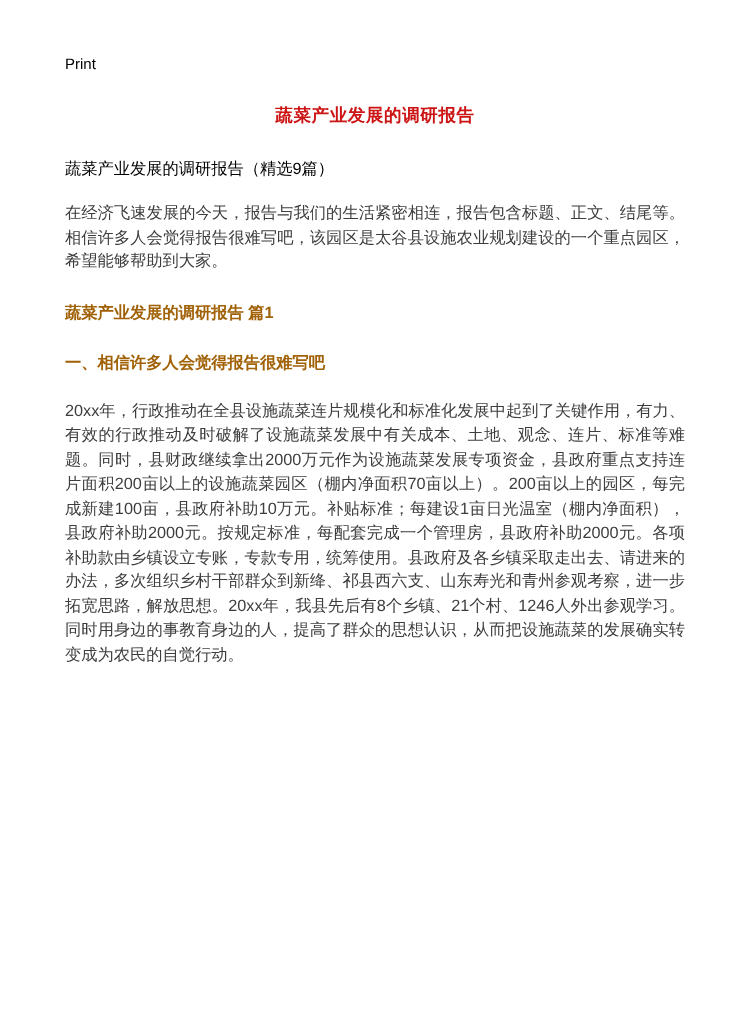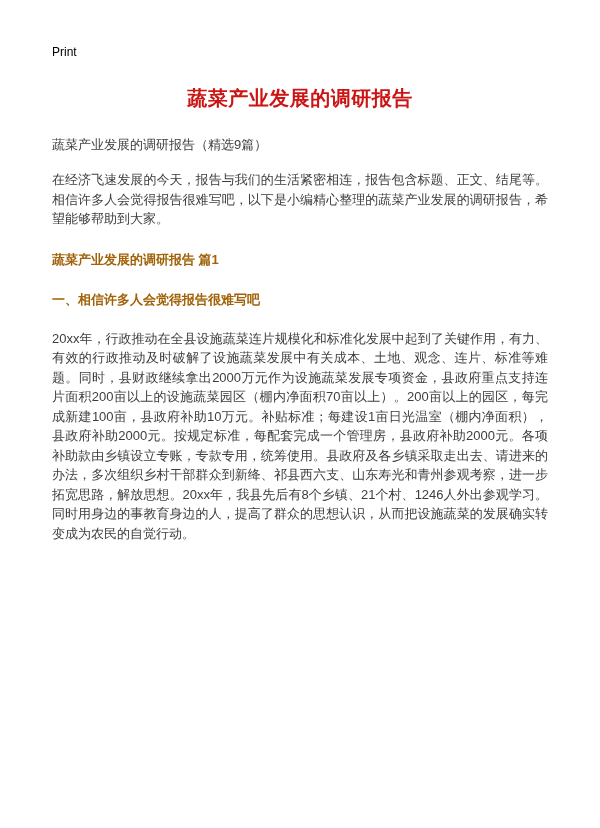--- a/index.html
+++ b/index.html
@@ -16,29 +16,29 @@
     padding: 42px 52px 40px 52px;
   }
   .print-link {
     font-size: 12px;
     color: #000000;
     display: inline-block;
     margin-bottom: 26px;
     cursor: pointer;
   }
   .doc-title {
-    font-size: 20px;
+    font-size: 14px;
     font-weight: bold;
     text-align: center;
     margin-bottom: 24px;
     letter-spacing: 0.5px;
   }
   .subtitle {
     font-size: 13px;
-    color: #404040;
+    color: #000000;
     margin-bottom: 16px;
   }
   .para {
     font-size: 13px;
     line-height: 19.5px;
     text-align: justify;
     margin-bottom: 15px;
     color: #3d3d3d;
   }
   .section-heading {
@@ -59,21 +59,21 @@
 <body>
 
 <div class="page">
 
   <span class="print-link">Print</span>
 
   <h1 class="doc-title" style="color: rgb(204, 20, 20);">蔬菜产业发展的调研报告</h1>
 
   <div class="subtitle">蔬菜产业发展的调研报告（精选9篇）</div>
 
-  <p class="para">在经济飞速发展的今天，报告与我们的生活紧密相连，报告包含标题、正文、结尾等。相信许多人会觉得报告很难写吧，以下是小编精心整理的蔬菜产业发展的调研报告，希望能够帮助到大家。</p>
+  <p class="para">在经济飞速发展的今天，报告与我们的生活紧密相连，报告包含标题、正文、结尾等。相信许多人会觉得报告很难写吧，该园区是太谷县设施农业规划建设的一个重点园区，希望能够帮助到大家。</p>
 
   <div class="section-heading">蔬菜产业发展的调研报告 篇1</div>
 
   <div class="section-heading">一、相信许多人会觉得报告很难写吧</div>
 
   <p class="para">20xx年，行政推动在全县设施蔬菜连片规模化和标准化发展中起到了关键作用，有力、有效的行政推动及时破解了设施蔬菜发展中有关成本、土地、观念、连片、标准等难题。同时，县财政继续拿出2000万元作为设施蔬菜发展专项资金，县政府重点支持连片面积200亩以上的设施蔬菜园区（棚内净面积70亩以上）。200亩以上的园区，每完成新建100亩，县政府补助10万元。补贴标准；每建设1亩日光温室（棚内净面积），县政府补助2000元。按规定标准，每配套完成一个管理房，县政府补助2000元。各项补助款由乡镇设立专账，专款专用，统筹使用。县政府及各乡镇采取走出去、请进来的办法，多次组织乡村干部群众到新绛、祁县西六支、山东寿光和青州参观考察，进一步拓宽思路，解放思想。20xx年，我县先后有8个乡镇、21个村、1246人外出参观学习。同时用身边的事教育身边的人，提高了群众的思想认识，从而把设施蔬菜的发展确实转变成为农民的自觉行动。</p>
 
 
 
 

